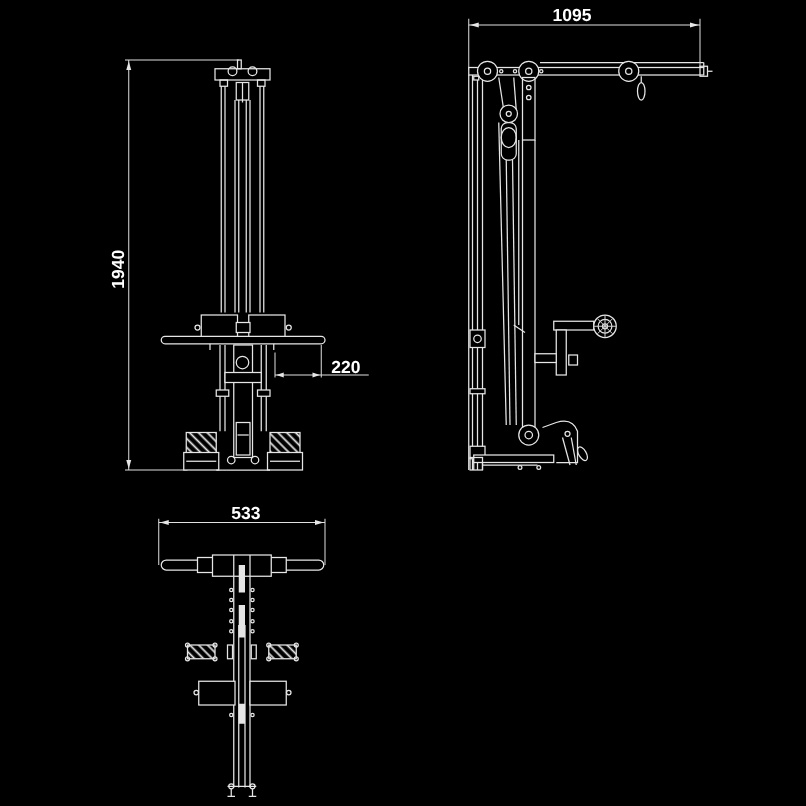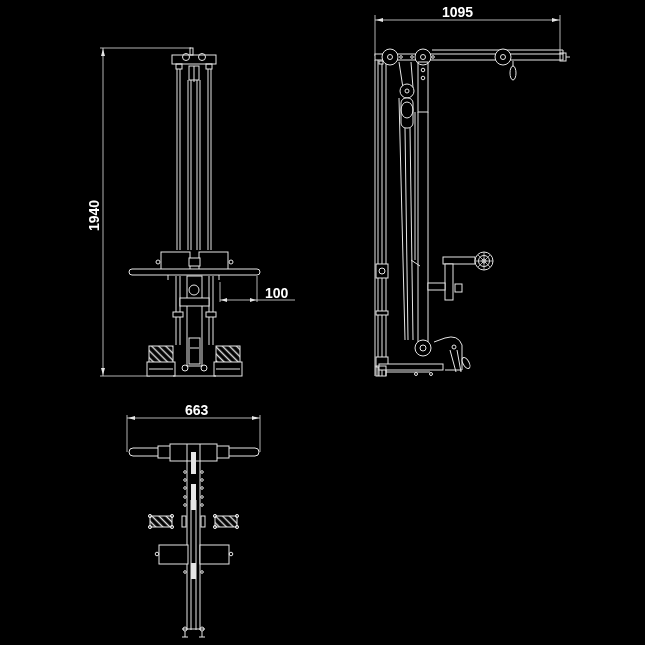--- a/index.html
+++ b/index.html
@@ -268,17 +268,17 @@
       <line class="ln" x1="185" y1="631" x2="185" y2="637"></line>
       <line class="ln" x1="202" y1="631" x2="202" y2="637"></line>
       <line class="ln" x1="182" y1="637" x2="188" y2="637"></line>
       <line class="ln" x1="199" y1="637" x2="205" y2="637"></line>
     </g>
   </g>
 </svg>
 
 <div class="lbl" style="left:74px; top:204px; transform: rotate(-90deg); transform-origin: 20px 7px; font-size:14px;">1940</div>
 
-<div class="lbl" style="left:265px; top:286px;">100</div>
+<div class="lbl" style="left:265px; top:286px;">220</div>
 
 <div class="lbl" style="left:442px; top:5px;">1095</div>
 
-<div class="lbl" style="left:185px; top:403px;">663</div>
+<div class="lbl" style="left:185px; top:403px;">533</div>
 
 </body></html>

